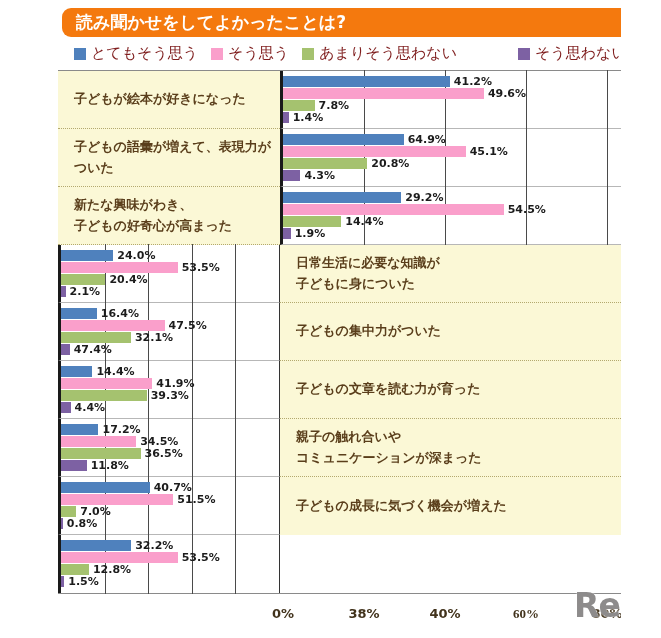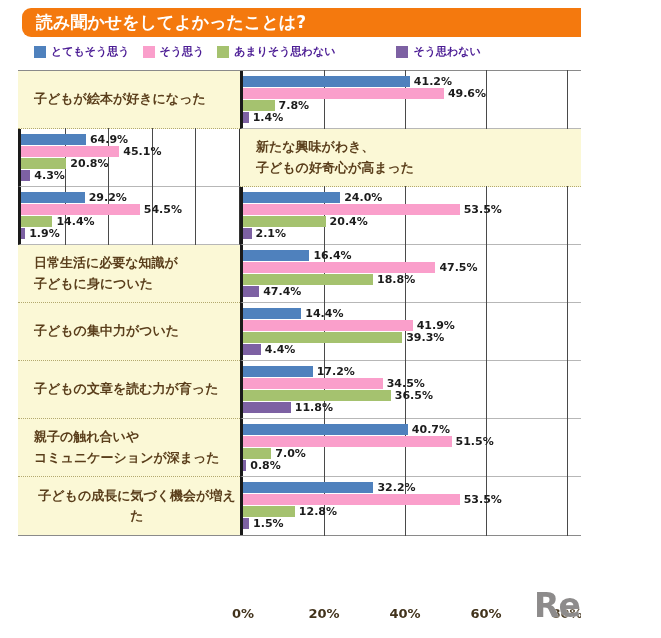--- a/index.html
+++ b/index.html
@@ -1,31 +1,32 @@
 <!DOCTYPE html>
 <html><head>
 <meta charset="utf-8">
 <style>
   html,body{margin:0;padding:0;background:#fff;}
   .canvas{
     position:relative;width:581px;height:638px;background:#fff;overflow:hidden;
     font-family:"DejaVu Sans",sans-serif;
+    margin-left:40px;
   }
   .title-bar{
     position:absolute;left:22px;top:8px;width:613px;height:29px;
     background:#f4790e;border-radius:9px;color:#fff;
     font-size:17px;font-weight:bold;line-height:29px;padding-left:14px;
   }
   .legend{
     position:absolute;left:34px;top:44px;display:flex;align-items:center;
   }
   .legend-item{display:flex;align-items:center;margin-right:13px;}
   .legend-item.last{margin-left:48px;}
   .legend-swatch{width:12px;height:12px;margin-right:5px;flex:none;}
-  .legend-label{font-size:11px;font-weight:bold;color:#4c1d95;white-space:nowrap;}
+  .legend-label{font-size:15px;font-weight:normal;color:#7f1d1d;white-space:nowrap;}
   .chart{
     position:absolute;left:18px;top:70px;width:631px;
     display:grid;grid-template-columns:222px 409px;
     border-top:1px solid #8a8a8a;border-bottom:1px solid #8a8a8a;
   }
   .label-cell{
     background:#fbf8d6;border-bottom:1px dotted #b3a96e;
     display:flex;align-items:center;padding-left:16px;box-sizing:border-box;
     font-size:13px;font-weight:bold;color:#5a3e1b;line-height:1.55;height:58px;
   }
@@ -94,20 +95,23 @@
         </div>
         <div class="barline">
           <div class="bar" style="width: 7.8%; background: rgb(165, 194, 111);"></div>
           <span class="val">7.8%</span>
         </div>
         <div class="barline">
           <div class="bar" style="width: 1.4%; background: rgb(125, 97, 163);"></div>
           <span class="val">1.4%</span>
         </div>
       </div>
+      <div class="label-cell">
+        <div>子どもの語彙が増えて、表現力がついた</div>
+      </div>
       <div class="plot-cell">
         <div class="gridline" style="left: 20%;"></div>
         <div class="gridline" style="left: 40%;"></div>
         <div class="gridline" style="left: 60%;"></div>
         <div class="gridline" style="left: 80%;"></div>
         <div class="barline">
           <div class="bar" style="width: 29.8%; background: rgb(79, 129, 189);"></div>
           <span class="val">64.9%</span>
         </div>
         <div class="barline">
@@ -181,21 +185,21 @@
         <div class="barline">
           <div class="bar" style="width: 16.4%; background: rgb(79, 129, 189);"></div>
           <span class="val">16.4%</span>
         </div>
         <div class="barline">
           <div class="bar" style="width: 47.5%; background: rgb(250, 159, 203);"></div>
           <span class="val">47.5%</span>
         </div>
         <div class="barline">
           <div class="bar" style="width: 32.1%; background: rgb(165, 194, 111);"></div>
-          <span class="val">18.8%</span>
+          <span class="val">32.1%</span>
         </div>
         <div class="barline">
           <div class="bar" style="width: 4%; background: rgb(125, 97, 163);"></div>
           <span class="val">47.4%</span>
         </div>
       </div>
       <div class="label-cell">
         <div>子どもの集中力がついた</div>
       </div>
       <div class="plot-cell">
@@ -292,23 +296,23 @@
         </div>
         <div class="barline">
           <div class="bar" style="width: 1.5%; background: rgb(125, 97, 163);"></div>
           <span class="val">1.5%</span>
         </div>
       </div>
     </div>
 
   <div class="axis" id="axis">
       <span class="tick" style="left: 0%;">0%</span>
-      <span class="tick" style="left: 20%;">20%</span>
+      <span class="tick" style="left: 20%;">38%</span>
       <span class="tick" style="left: 40%;">40%</span>
-      <span class="tick" style="left: 60%;">60%</span>
+      <span class="tick" style="left: 60%; font-family: Liberation Serif, serif;">60%</span>
       <span class="tick" style="left: 80%;">80%</span>
       <span class="tick" style="left: 100%;">100%</span>
     </div>
 
   <div class="watermark">
     
     <span class="wm-logo">ReseMom</span>
   </div>
 
 </div>

